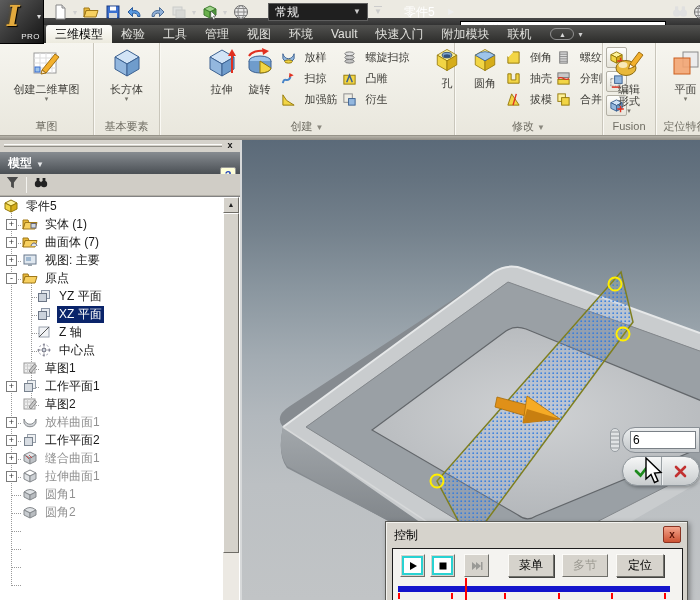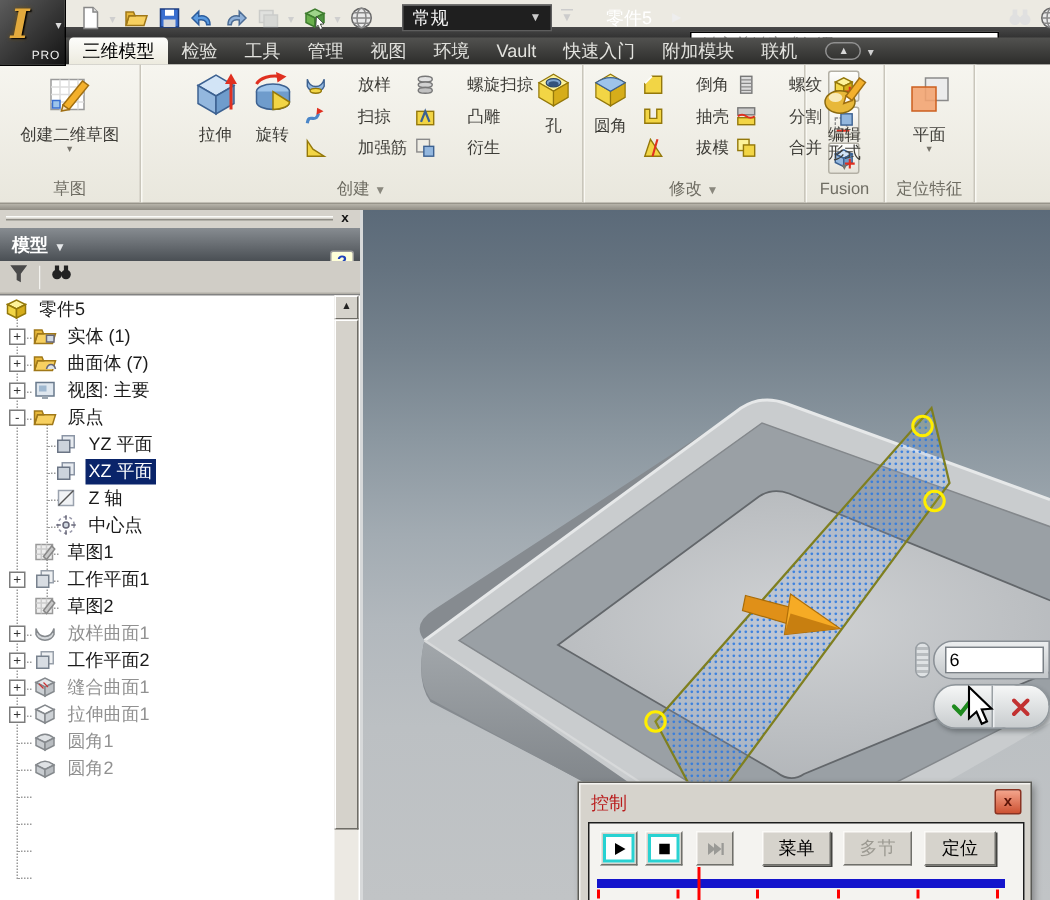--- a/index.html
+++ b/index.html
@@ -44,21 +44,21 @@
 #ribbon{position:absolute;left:0;top:43px;width:700px;height:93px;display:flex;
   background:linear-gradient(#f6f5ef,#e9e7dd);border-bottom:1px solid #97948a;overflow:hidden}
 .panel{height:100%;display:flex;flex-direction:column;border-right:1px solid #c9c6bb;box-shadow:1px 0 0 #faf9f4;flex:none}
 .pbody{flex:1;display:flex;justify-content:center;padding-top:1px}
 .plabel{height:15px;font-size:11px;color:#6f6d63;text-align:center;line-height:13px;white-space:nowrap}
 .plabel .pc{font-size:8px;color:#8a887e}
 .bigbtn{display:flex;flex-direction:column;align-items:center;padding:3px 3px 0;min-width:38px}
 .bigbtn .blabel{font-size:11px;color:#3e3d38;line-height:12px;white-space:nowrap;text-align:center}
 .bigbtn .bcaret{font-size:7px;color:#77756c;line-height:8px}
 .smallcol{display:flex;flex-direction:column;padding:5px 2px 0;gap:5px}
-.smallbtn{display:flex;align-items:flex-start;gap:21px;font-size:11px;color:#3e3d38;height:16px;white-space:nowrap}
+.smallbtn{display:flex;align-items:flex-end;gap:9px;font-size:11px;color:#3e3d38;height:16px;white-space:nowrap}
 .smallbtn svg{flex:none}
 .iconcolumn{display:flex;flex-direction:column;padding:3px 2px 0;gap:3px}
 .iconbtn{width:21px;height:21px;border:1px solid #b3b0a5;border-radius:2px;
   background:linear-gradient(#fefefc,#e6e4da);display:flex;align-items:center;justify-content:center}
 #ribstrip{position:absolute;left:0;top:136px;width:700px;height:4px;background:linear-gradient(#b7b4aa,#908d84)}
 
 #browser{position:absolute;left:0;top:140px;width:240px;height:460px;background:#d5d2cb}
 #bgrip{position:absolute;left:0;top:0;width:240px;height:12px;background:#d5d2cb}
 #bgrip .gl{position:absolute;left:4px;right:18px;top:4px;height:3px;border-top:1px solid #fbfbf9;border-bottom:1px solid #8f8d86}
 #bclose{position:absolute;right:4px;top:0;width:12px;height:11px;font-size:9px;line-height:11px;text-align:center;color:#111;font-weight:bold}
@@ -98,21 +98,21 @@
   background:linear-gradient(#eceeef,#c3c7ca);border:1px solid #8a9096;z-index:40;display:flex;align-items:center;padding-left:7px}
 #fvalue input{width:66px;height:18px;border:1px solid #7a8086;font-size:12px;padding:0 2px;background:#fff;color:#000}
 #fbuttons{position:absolute;left:622px;top:456px;width:78px;height:30px;border-radius:15px;z-index:40;
   background:linear-gradient(#f6f7f7,#c8ccce);border:1px solid #8f969b;display:flex;overflow:hidden;box-shadow:1px 2px 3px rgba(40,45,50,.35)}
 #fbuttons .half{flex:1;display:flex;align-items:center;justify-content:center}
 #fbuttons .div{width:1px;background:#9aa0a4;box-shadow:1px 0 0 #eef0f1}
 #cursor{position:absolute;left:644px;top:457px;z-index:60}
 
 #cdlg{position:absolute;left:385px;top:521px;width:303px;height:95px;background:#d6d3cc;z-index:50;
   border:1px solid #5a5a56;box-shadow:inset 1px 1px 0 #f4f3ef, 2px 2px 5px rgba(0,0,0,.35)}
-#cdtitle{position:absolute;left:8px;top:5px;font-size:12px;color:#b91c1c}
+#cdtitle{position:absolute;left:8px;top:5px;font-size:12px;color:#000000}
 #cdclose{position:absolute;right:6px;top:4px;width:18px;height:17px;border:1px solid #8a3322;border-radius:2px;
   background:linear-gradient(#f4a58c,#cd5233);color:#5c1408;font-weight:bold;font-size:10px;text-align:center;line-height:15px}
 #cdbody{position:absolute;left:6px;top:26px;width:291px;height:66px;background:#f4f3f0;border:1px solid #1c1c1c}
 .mbtn{position:absolute;top:5px;width:25px;height:23px;background:#d6d3cc;border:1px solid;border-color:#fbfaf7 #6f6f6a #6f6f6a #fbfaf7}
 .mbtn .ring{position:absolute;inset:1px;border:2px solid #29d2d2;background:#fff;display:flex;align-items:center;justify-content:center}
 .mbtn.dis .ring{border-color:transparent;background:#d6d3cc}
 .btn95{position:absolute;top:5px;height:23px;font-size:12px;color:#000;background:#d6d3cc;text-align:center;line-height:21px;
   border:1px solid;border-color:#fbfaf7 #6f6f6a #6f6f6a #fbfaf7;box-shadow:1px 1px 0 #434340}
 .btn95.dis{color:#9c9a92;box-shadow:none}
 #slbar{position:absolute;left:5px;top:37px;width:272px;height:6px;background:#1414cc}
@@ -233,20 +233,34 @@
                 <path d="M3,11 H25 M3,16 H25 M3,21 H25 M9,6 V26 M15,6 V26 M21,6 V26" stroke="#ddd" fill="none"></path>
                 <rect x="4" y="20" width="5" height="5" fill="#9ec4ea" stroke="#3a6fd0"></rect>
                 <polygon points="11,23 24,7 28,10 15,26" fill="#f3b02c" stroke="#a06f12"></polygon>
                 <polygon points="11,23 15,26 10,27" fill="#f8e3c0" stroke="#a06f12"></polygon>
               </svg></span>
             <span class="blabel">创建二维草图</span>
             <span class="bcaret">▾</span>
           </div>
         </div>
         <div class="plabel">草图</div>
+      </div>
+      <div class="panel" style="width: 66px;">
+        <div class="pbody">
+          <div class="bigbtn">
+            <span class="ic"><svg width="32" height="32" viewBox="0 0 32 32">
+                <polygon points="4,10 16,3 28,10 16,17" fill="#d2e4f6" stroke="#3c6191"></polygon>
+                <polygon points="4,10 4,22 16,29 16,17" fill="#93b7de" stroke="#3c6191"></polygon>
+                <polygon points="28,10 28,22 16,29 16,17" fill="#6f9ccc" stroke="#3c6191"></polygon>
+              </svg></span>
+            <span class="blabel">长方体</span>
+            <span class="bcaret">▾</span>
+          </div>
+        </div>
+        <div class="plabel">基本要素</div>
       </div>
       <div class="panel" style="width: 295px;">
         <div class="pbody">
           <div class="bigbtn">
             <span class="ic"><svg width="32" height="32" viewBox="0 0 32 32">
                 <polygon points="4,10 16,3 28,10 16,17" fill="#d2e4f6" stroke="#3c6191"></polygon>
                 <polygon points="4,10 4,22 16,29 16,17" fill="#93b7de" stroke="#3c6191"></polygon>
                 <polygon points="28,10 28,22 16,29 16,17" fill="#6f9ccc" stroke="#3c6191"></polygon>
                 <line x1="26" y1="26" x2="26" y2="7" stroke="#e03020" stroke-width="2"></line>
                 <polygon points="26,2 22,9 30,9" fill="#e03020"></polygon>

